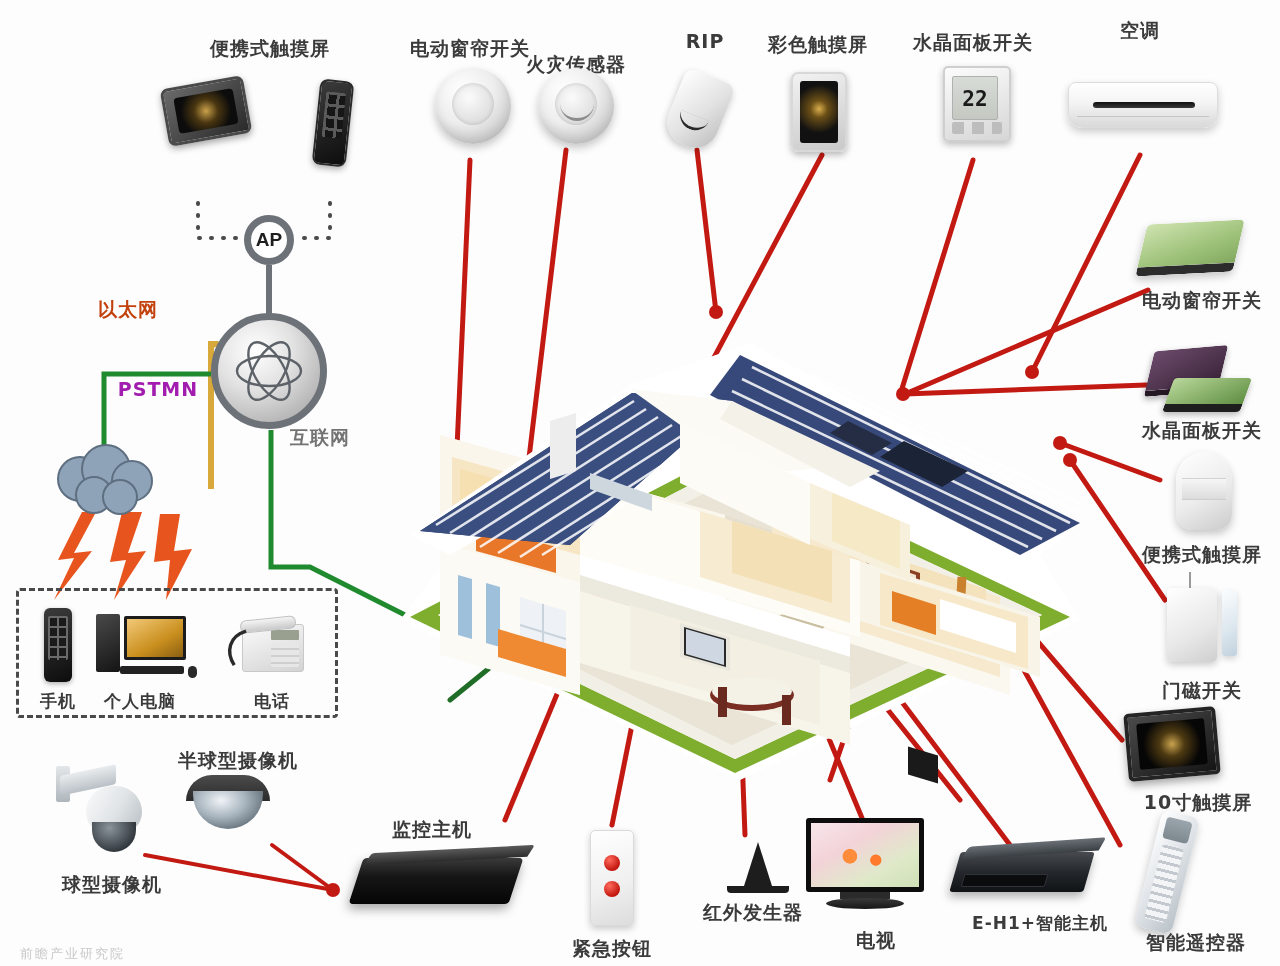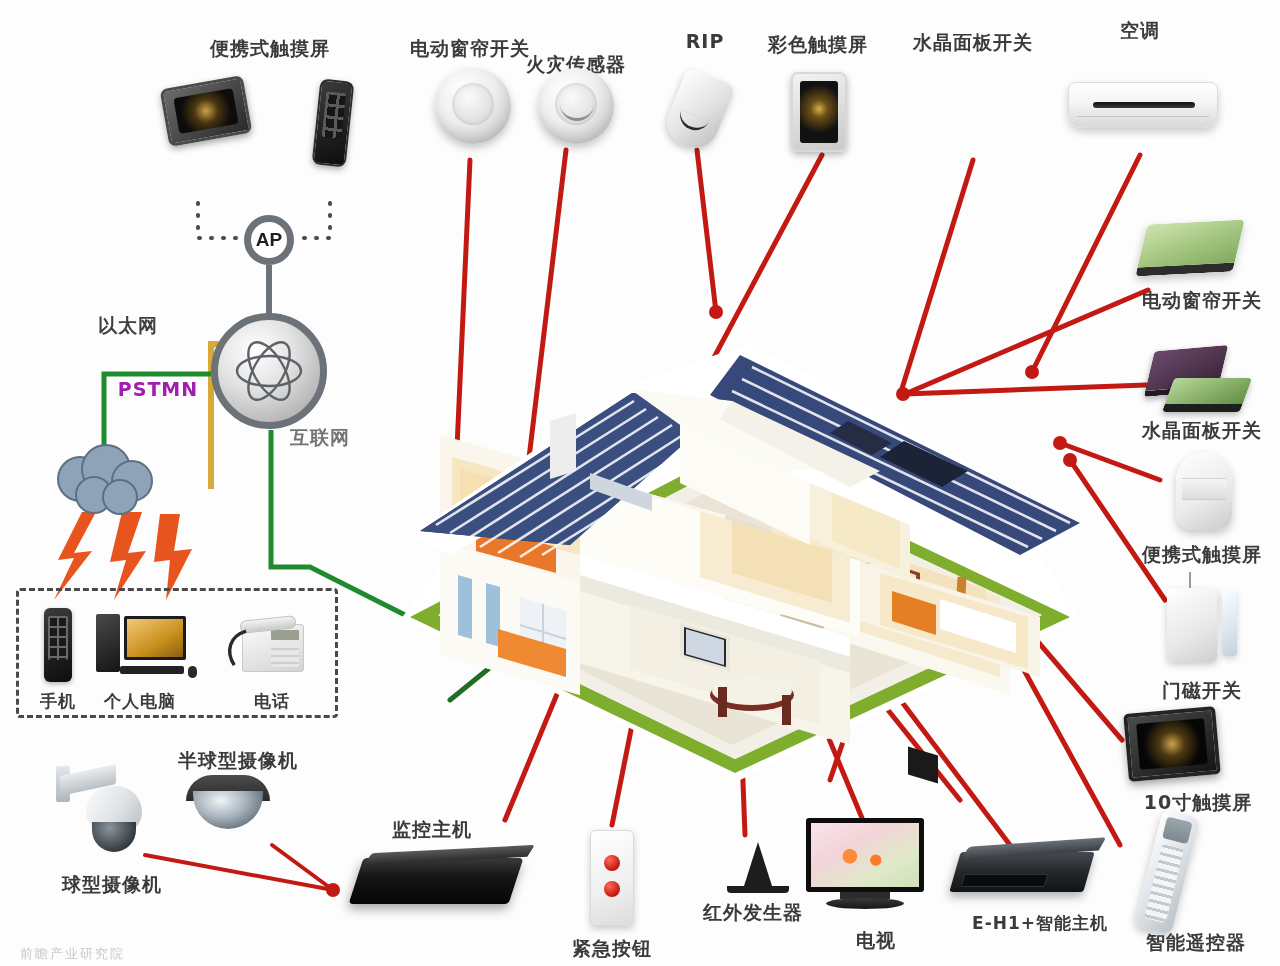--- a/index.html
+++ b/index.html
@@ -691,20 +691,24 @@
   <div class="dev tabletL" style="left:164px;top:82px"></div>
   <div class="dev handset" style="left:316px;top:80px"></div>
 
   <div class="dev roundSensor" style="left:435px;top:68px"></div>
   <div class="dev roundSensor fireSensor" style="left:538px;top:68px"></div>
 
   <div class="dev rip" style="left:672px;top:74px"></div>
 
   <div class="dev touchP" style="left:791px;top:72px"></div>
 
+  <div class="dev thermo" style="left:943px;top:66px">
+    <div class="scr">22</div>
+    <div class="btns"></div>
+  </div>
 
   <div class="dev ac" style="left:1068px;top:82px"></div>
 
   <div class="dev curtainSw" style="left:1142px;top:222px"></div>
   <div class="lbl" style="left:1202px;top:288px">电动窗帘开关</div>
 
   <div class="dev crystal1" style="left:1150px;top:348px"></div>
   <div class="dev crystal2" style="left:1168px;top:378px"></div>
   <div class="lbl" style="left:1202px;top:418px">水晶面板开关</div>
 
@@ -772,21 +776,21 @@
     <svg viewBox="0 0 102 102" style="position:absolute;left:0;top:0;width:102px;height:102px">
       <g fill="none" stroke="#5c6268" stroke-width="2.4">
         <ellipse cx="51" cy="51" rx="32" ry="15"></ellipse>
         <ellipse cx="51" cy="51" rx="32" ry="15" transform="rotate(60 51 51)"></ellipse>
         <ellipse cx="51" cy="51" rx="32" ry="15" transform="rotate(120 51 51)"></ellipse>
       </g>
     </svg>
   </div>
   <div class="lbl" style="left:320px;top:425px;color:#737373">互联网</div>
 
-  <div class="lbl" style="left:128px;top:313px;color:#404040">以太网</div>
+  <div class="lbl" style="left:128px;top:297px;color:#c2410c">以太网</div>
   <div class="lbl" style="left:158px;top:378px;color:#a21caf">PSTMN</div>
 
   <svg style="position:absolute;left:46px;top:443px;width:120px;height:80px" viewBox="0 0 120 80">
     <g fill="#8fa3b8" stroke="#5d6f80" stroke-width="2">
       <circle cx="34" cy="36" r="22"></circle>
       <circle cx="60" cy="26" r="24"></circle>
       <circle cx="86" cy="38" r="20"></circle>
       <circle cx="48" cy="52" r="18"></circle>
       <circle cx="74" cy="54" r="17"></circle>
     </g>

